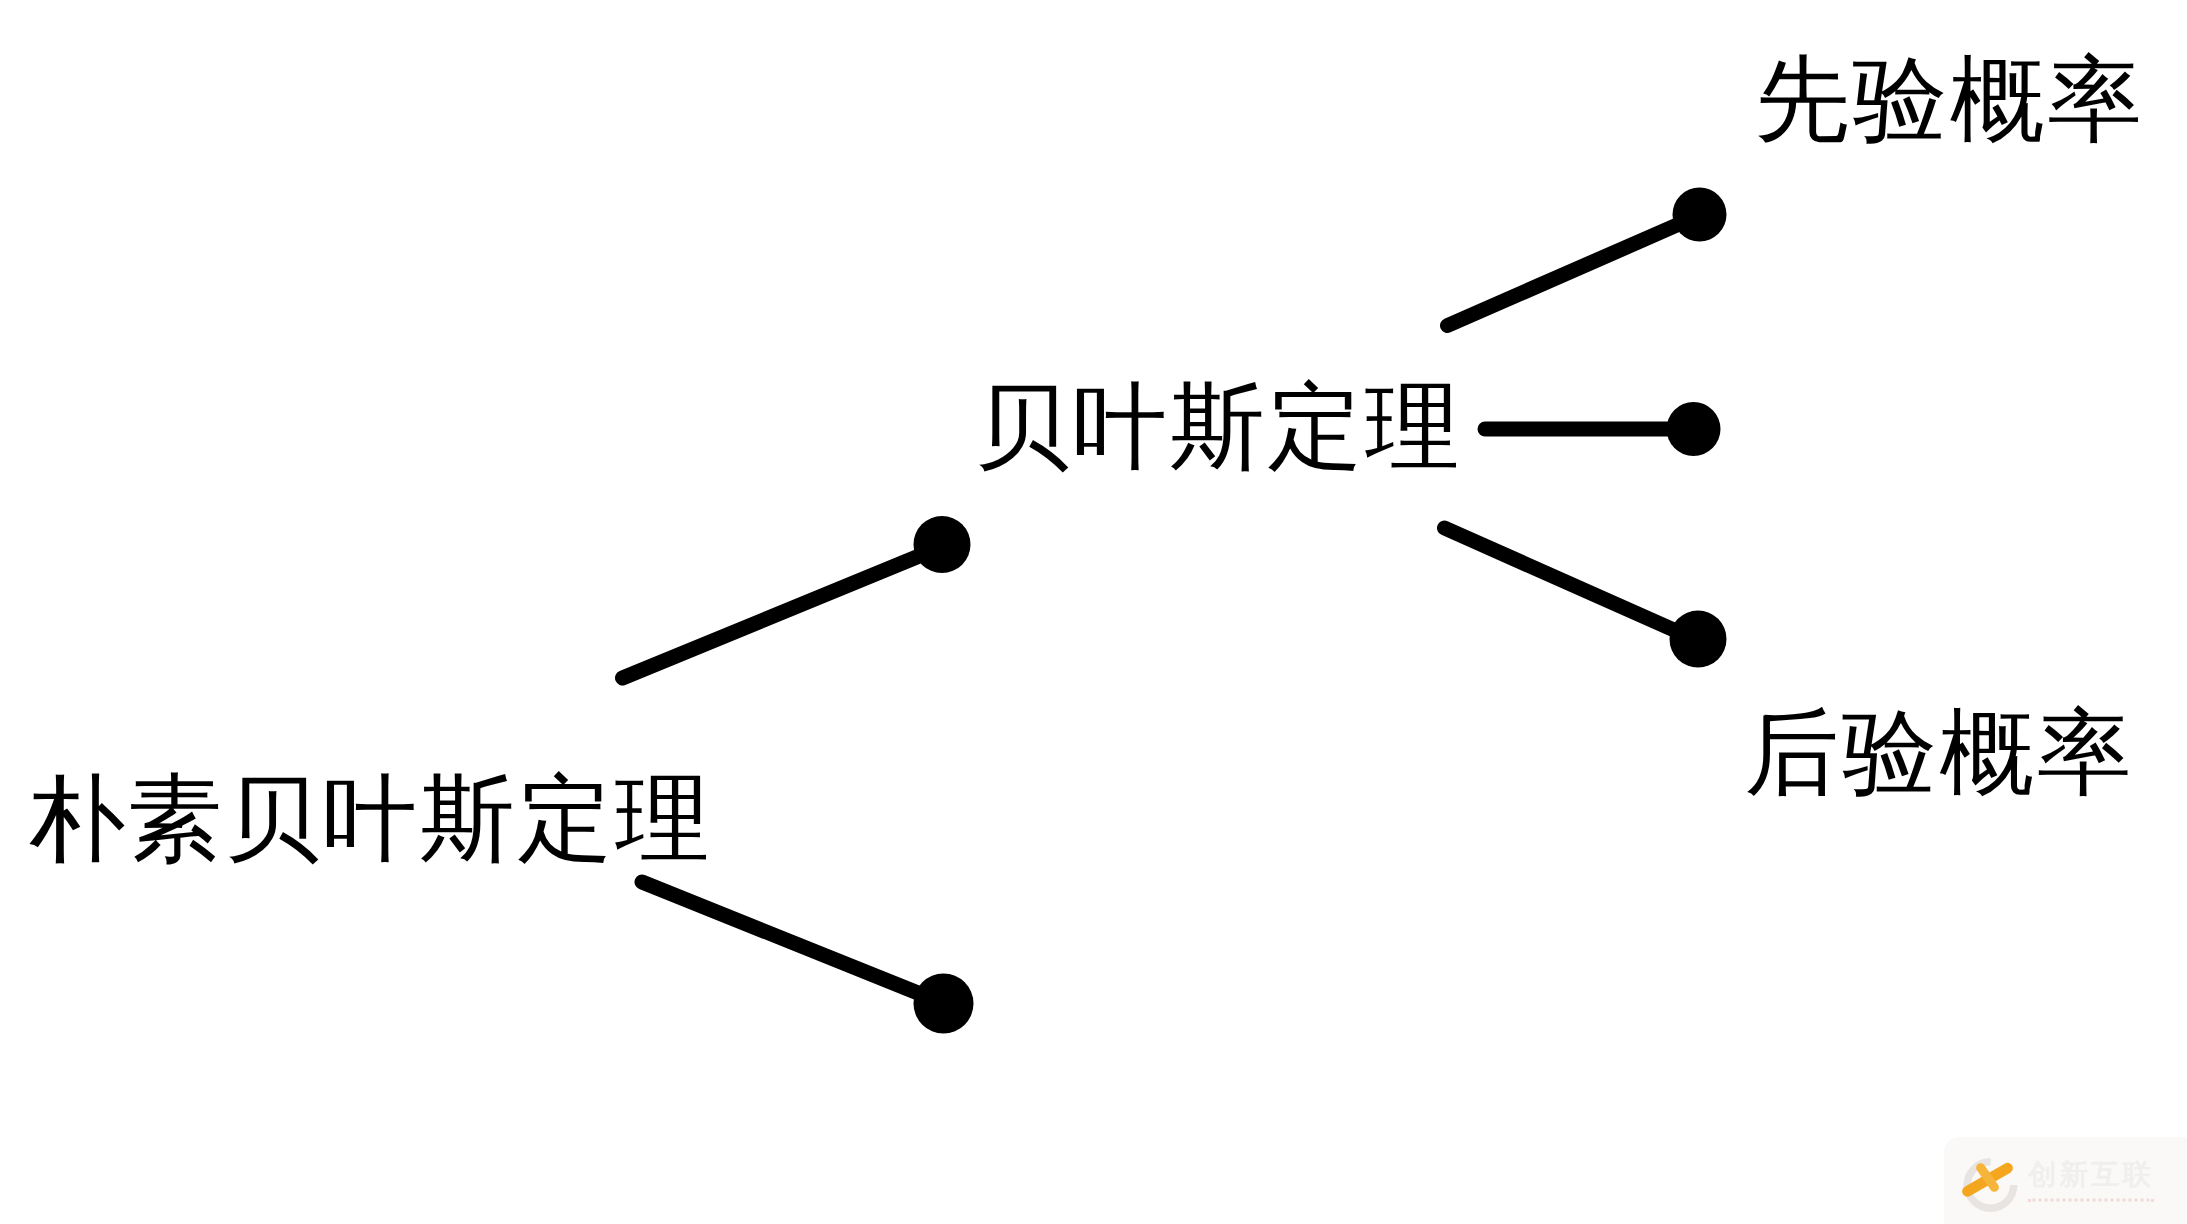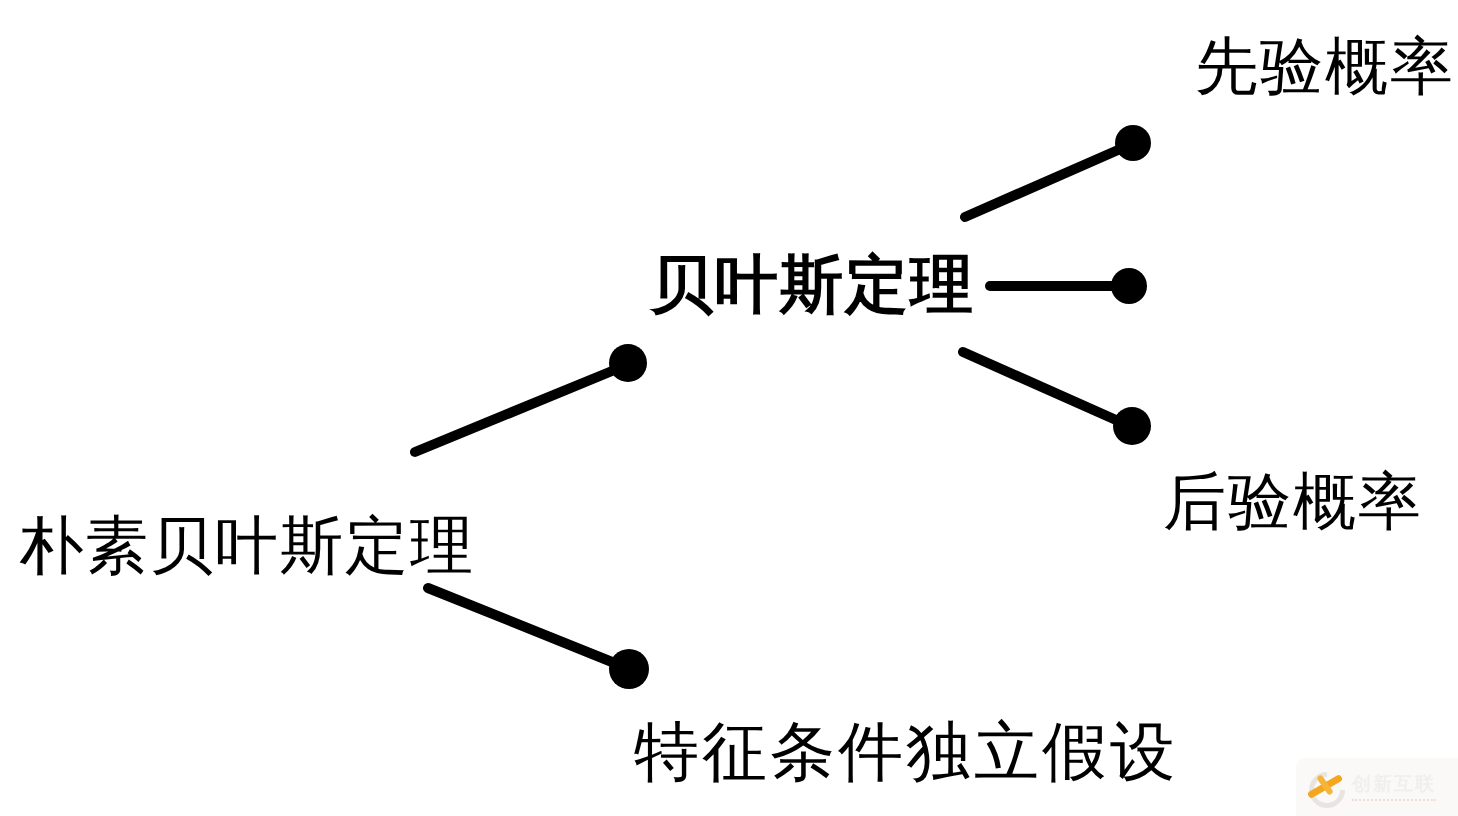--- a/index.html
+++ b/index.html
@@ -20,22 +20,22 @@
   .label {
     position: absolute;
     color: #000000;
     font-size: 63px;
     line-height: 1.1;
     letter-spacing: 2px;
     white-space: nowrap;
     font-weight: 500;
   }
   .label-root   { left: 20px;   top: 511px; }
-  .label-bayes  { left: 650px;  top: 250px; font-weight: bold; }
-  .label-prior  { left: 1170px; top: 32px; margin-left: 25px;  }
+  .label-bayes  { left: 650px;  top: 250px; }
+  .label-prior  { left: 1170px; top: 32px;  }
   .label-post   { left: 1175px; top: 250px; }
   .label-cond   { left: 1163px; top: 467px; }
   .label-indep  { left: 634px;  top: 716px; font-size: 65px; letter-spacing: 3px; }
 
   
   .watermark {
     position: absolute;
     right: 0; bottom: 0;
     width: 162px; height: 58px;
     background: rgba(205, 196, 190, 0.10);
@@ -110,21 +110,20 @@
 
   <div class="label label-root">朴素贝叶斯定理</div>
 
   <div class="label label-bayes">贝叶斯定理</div>
 
   <div class="label label-prior">先验概率</div>
 
 
   <div class="label label-cond">后验概率</div>
 
-  <div class="label label-indep">特征条件独立假设</div>
 
   <div class="watermark">
     <div class="wm-logo">
       <span class="wm-ring"></span>
       <span class="wm-x1"></span>
       <span class="wm-x2"></span>
     </div>
     <div class="wm-body">
       <div class="wm-text">创新互联</div>
       <div class="wm-dots"></div>

